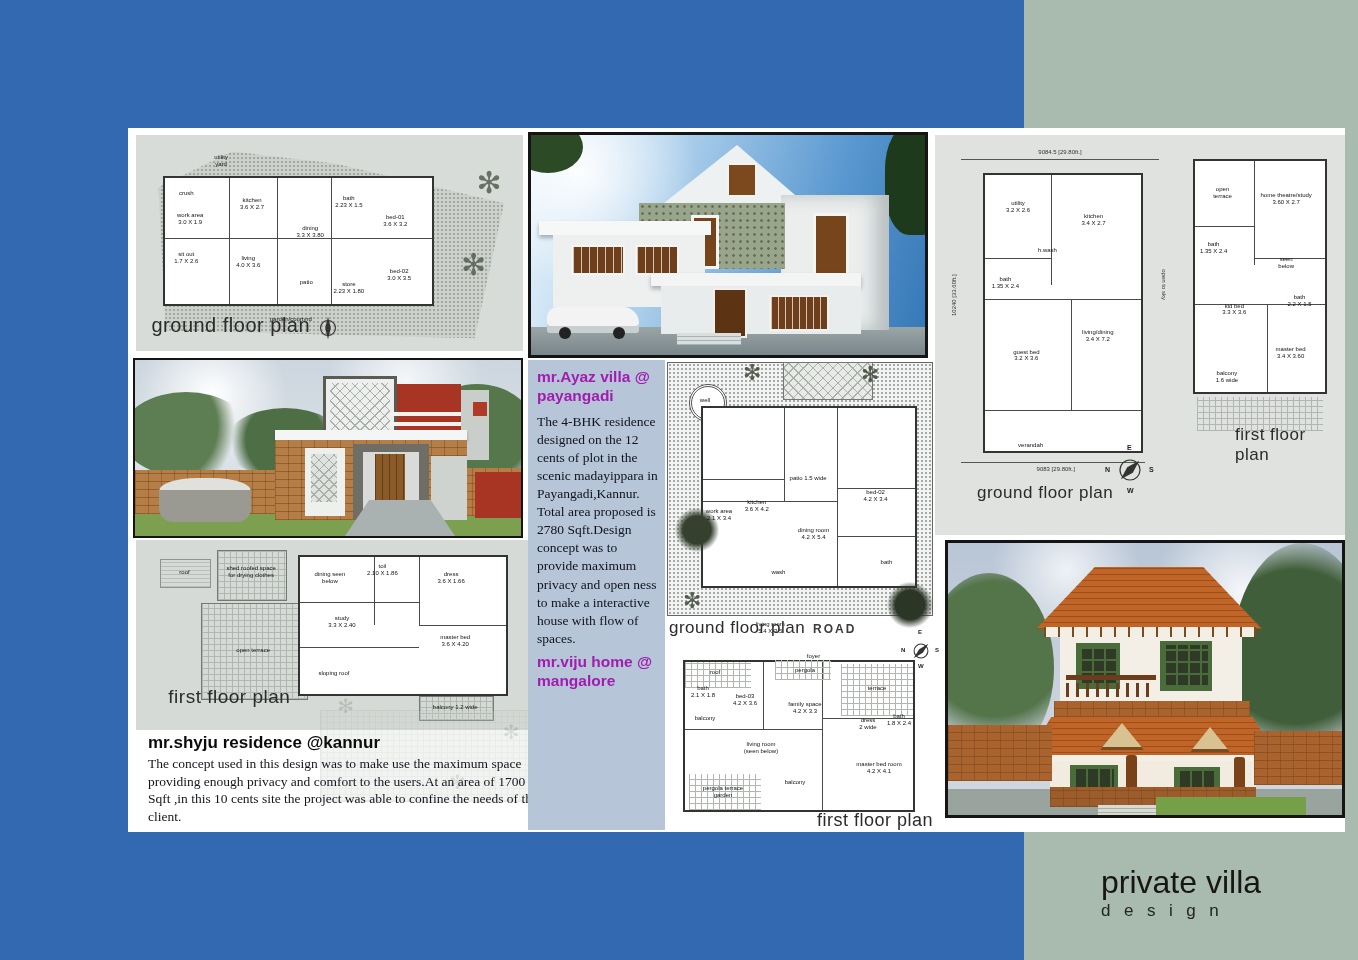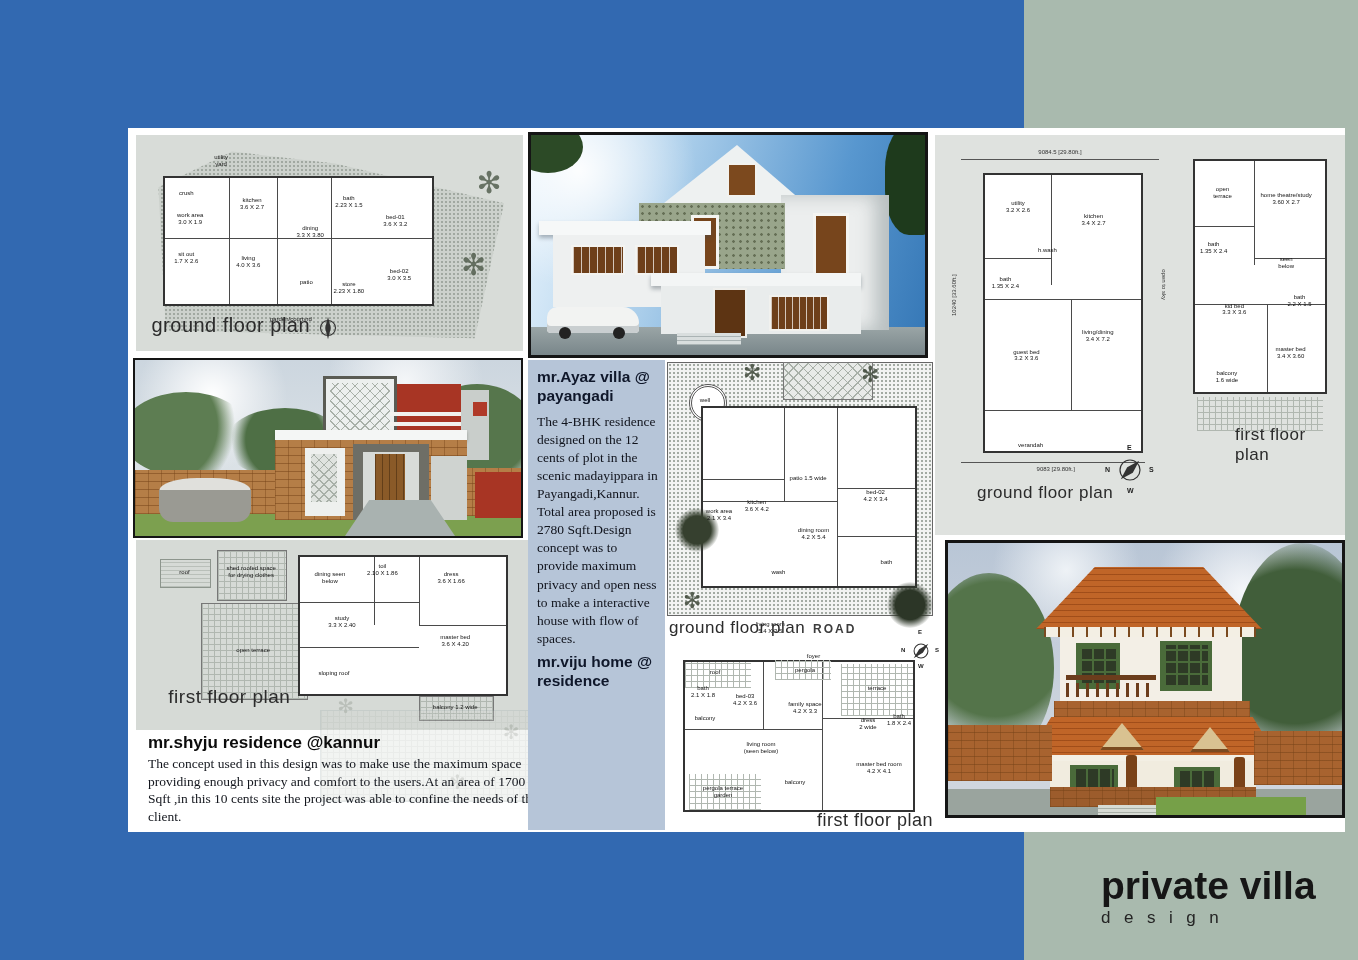--- a/index.html
+++ b/index.html
@@ -32,28 +32,28 @@
   .brick{background-color:#b57e47;
          background-image:repeating-linear-gradient(0deg,rgba(115,65,22,.5) 0 1px,transparent 1px 8px),
                           repeating-linear-gradient(90deg,rgba(115,65,22,.4) 0 1px,transparent 1px 13px);}
   .tiles{background-color:#c06528;
          background-image:repeating-linear-gradient(0deg,rgba(135,58,14,.55) 0 1px,transparent 1px 6px);}
   .stone{background-color:#99a58b;background-image:radial-gradient(rgba(88,98,72,.8) 1px,transparent 1.6px);
          background-size:7px 7px;}
   .blob{position:absolute;border-radius:50%;}
   
   .txtpanel{background:#b6c5d8;}
-  .proj-h{font-weight:bold;font-size:15.5px;line-height:1.22;color:#0f172a;
+  .proj-h{font-weight:bold;font-size:15.5px;line-height:1.22;color:#a21caf;
           font-family:"Liberation Sans",sans-serif;}
   .proj-b{font-family:"Liberation Serif",serif;font-size:13.5px;line-height:1.34;color:#10131c;}
   
   .shyju-h{font-weight:bold;font-size:17px;color:#0c0c0c;}
   .shyju-b{font-family:"Liberation Serif",serif;font-size:13.5px;line-height:1.3;color:#13161d;width:392px;}
   
-  .brand-title{font-size:39px;font-weight:bold;color:#161616;line-height:1;}
+  .brand-title{font-size:32px;font-weight:normal;color:#161616;line-height:1;}
   .brand-sub{font-size:17px;color:#242424;letter-spacing:13.5px;margin-top:3px;}
   .road{position:absolute;font-size:12px;font-weight:bold;letter-spacing:2px;color:#3c3c3c;}
   .ghost{position:absolute;opacity:.25;}
 </style>
 </head>
 <body>
 
 <div class="page">
 
   <div class="abs bg-blue" style="background:#3269b1;"></div>
@@ -247,21 +247,21 @@
     <div class="shyju-h">mr.shyju residence @kannur</div>
     <div class="shyju-b" style="margin-top:2px;">The concept used in this design was to make use the maximum space providing enough privacy and comfort to the users.At an area of 1700 Sqft ,in this 10 cents site the project was able to confine the needs of the client.</div>
   </div>
 
   <div class="abs txtpanel" style="left:528px;top:360px;width:140px;height:470px;">
     <div class="abs" style="left:9px;top:8px;width:124px;">
       <div class="proj-h">mr.Ayaz villa @ payangadi</div>
       <div class="proj-b" style="margin-top:7px;">The 4-BHK residence designed on the 12 cents of plot in the scenic madayippara in Payangadi,Kannur. Total area proposed is 2780 Sqft.Design concept was to provide maximum privacy and open ness to make a interactive house with flow of spaces.</div>
     </div>
     <div class="abs" style="left:9px;top:293px;width:126px;">
-      <div class="proj-h">mr.viju home @ residence</div>
+      <div class="proj-h">mr.viju home @ mangalore</div>
     </div>
   </div>
 
   <div class="abs" style="left:665px;top:360px;width:270px;height:470px;background:#fff;">
 
     <div class="abs dots" style="left:2px;top:2px;width:264px;height:252px;border:1px solid #666;background-color:#f2f3f2;"></div>
     <div class="abs lattice" style="left:118px;top:2px;width:88px;height:36px;border:1px solid #777;background-color:#e8eae8;"></div>
     <div class="abs" style="left:24px;top:24px;width:32px;height:32px;border:3px double #555;border-radius:50%;background:#fff;"></div>
     <div class="room" style="left:40px;top:40px;"><span>well</span></div>
     <div class="bld" style="left:36px;top:46px;width:216px;height:182px;">

